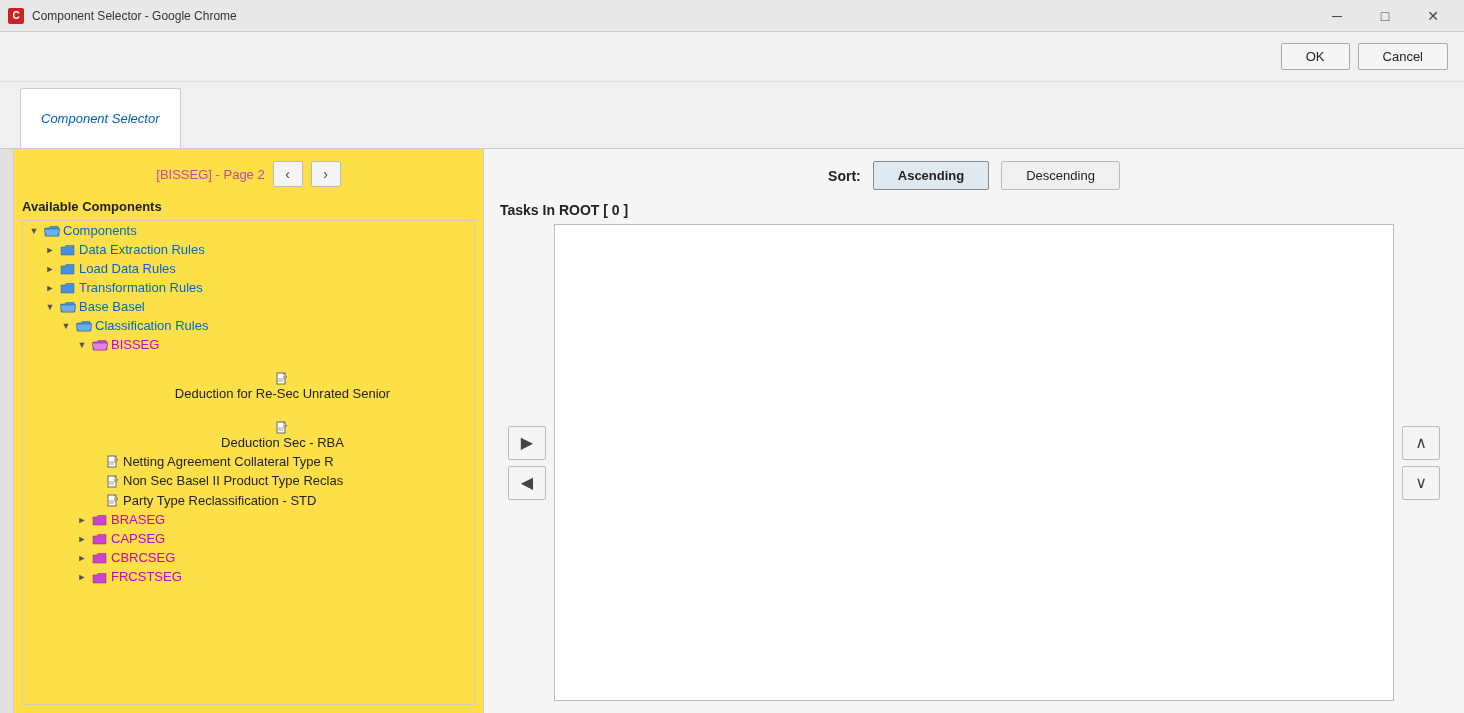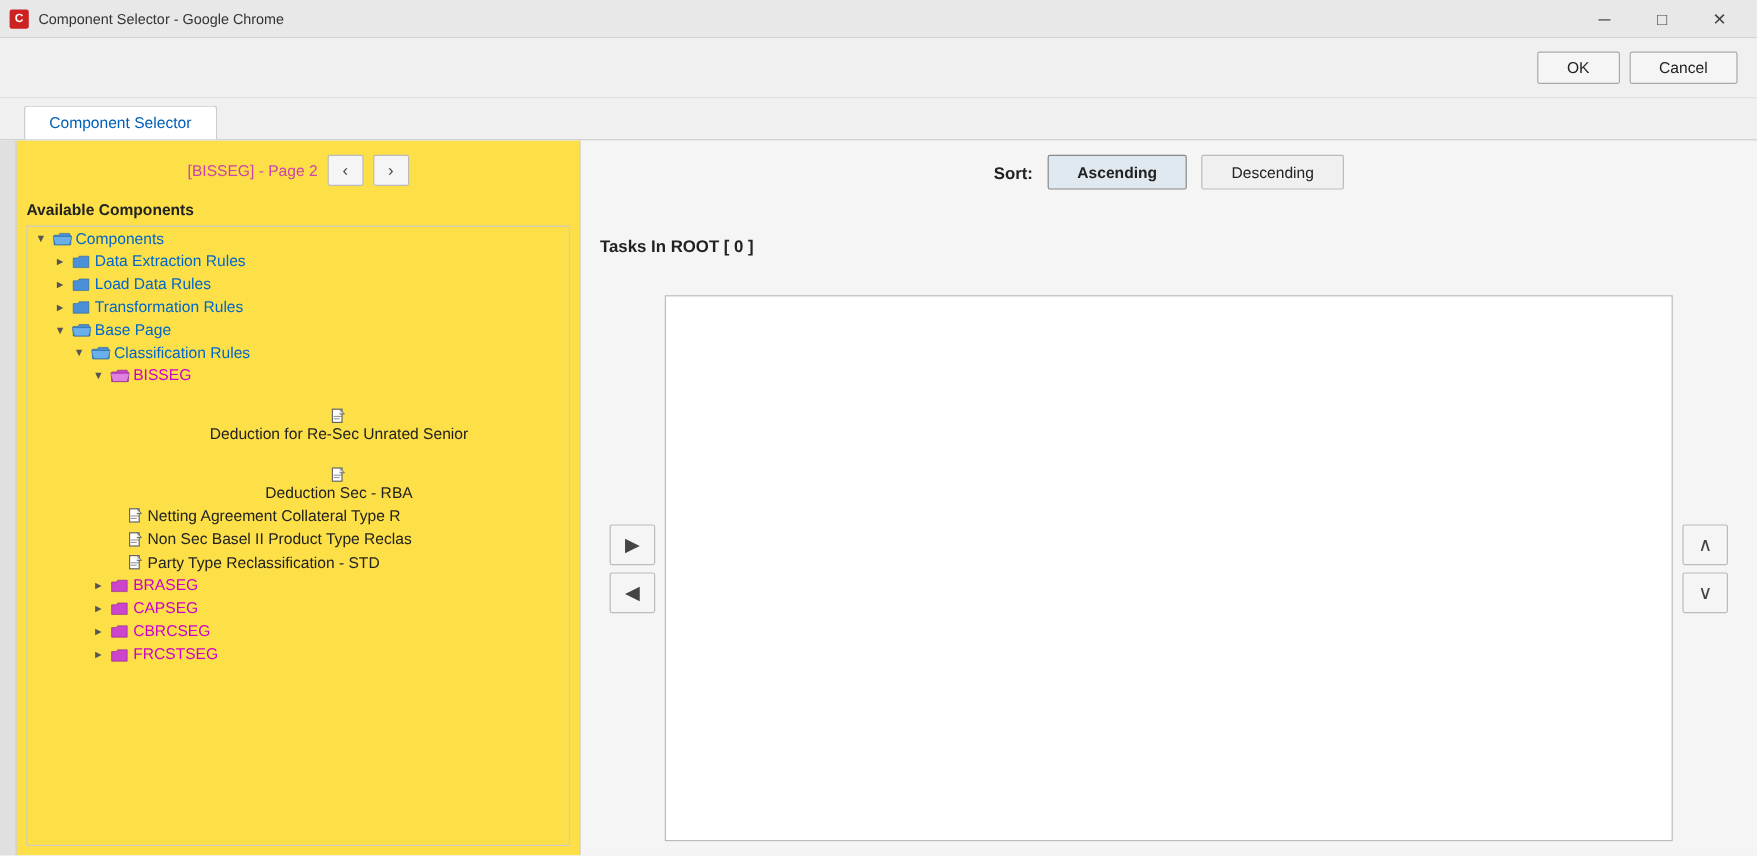--- a/index.html
+++ b/index.html
@@ -87,28 +87,29 @@
     }
 
     
     .tab-area {
       background: #f0f0f0;
       padding: 6px 0 0 20px;
       border-bottom: 1px solid #ccc;
     }
     .tab {
       display: inline-block;
-      padding: 6px 20px;
+      padding: 22px 20px;
       background: white;
       border: 1px solid #ccc;
       border-bottom: none;
       font-size: 13px;
       color: #005fb8;
       cursor: pointer;
       border-radius: 3px 3px 0 0;
+      font-style: italic;
     }
 
     
     .body-split {
       display: flex;
       flex: 1;
       overflow: hidden;
     }
 
     
@@ -191,21 +192,20 @@
       font-size: 13px;
     }
 
     
     .right-panel {
       flex: 1;
       display: flex;
       flex-direction: column;
       padding: 12px 16px;
       background: #f5f5f5;
-      gap: 27px;
     }
 
     .sort-bar {
       display: flex;
       align-items: center;
       gap: 12px;
       margin-bottom: 12px;
       justify-content: center;
     }
     .sort-label {
@@ -377,21 +377,21 @@
       <path d="M1,3 L5,3 L6,1.5 L14,1.5 L14,11 L1,11 Z" fill="#4a90d9" stroke="#2060a0" stroke-width="0.5"></path>
     </svg></span>
               <span class="tree-text" style="color: rgb(0, 102, 204);">Transformation Rules</span>
             </div>
             <div class="tree-item" style="padding-left: 20px;">
               <span class="tree-toggle" style="font-size: 9px;">▼</span>
               <span><svg width="16" height="13" viewBox="0 0 16 13" style="margin:0 3px;vertical-align:middle">
       <path d="M1,3 L5,3 L6,1.5 L14,1.5 L14,3 L15,3 L15,11 L1,11 Z" fill="#4a90d9" stroke="#2060a0" stroke-width="0.5"></path>
       <path d="M0,4 L2,11 L14,11 L16,4 Z" fill="#6aafea" stroke="#2060a0" stroke-width="0.5"></path>
     </svg></span>
-              <span class="tree-text" style="color: rgb(0, 102, 204);">Base Page</span>
+              <span class="tree-text" style="color: rgb(0, 102, 204);">Base Basel</span>
             </div>
             <div class="tree-item" style="padding-left: 36px;">
               <span class="tree-toggle" style="font-size: 9px;">▼</span>
               <span><svg width="16" height="13" viewBox="0 0 16 13" style="margin:0 3px;vertical-align:middle">
       <path d="M1,3 L5,3 L6,1.5 L14,1.5 L14,3 L15,3 L15,11 L1,11 Z" fill="#4a90d9" stroke="#2060a0" stroke-width="0.5"></path>
       <path d="M0,4 L2,11 L14,11 L16,4 Z" fill="#6aafea" stroke="#2060a0" stroke-width="0.5"></path>
     </svg></span>
               <span class="tree-text" style="color: rgb(0, 102, 204);">Classification Rules</span>
             </div>
             <div class="tree-item" style="padding-left: 52px;">

